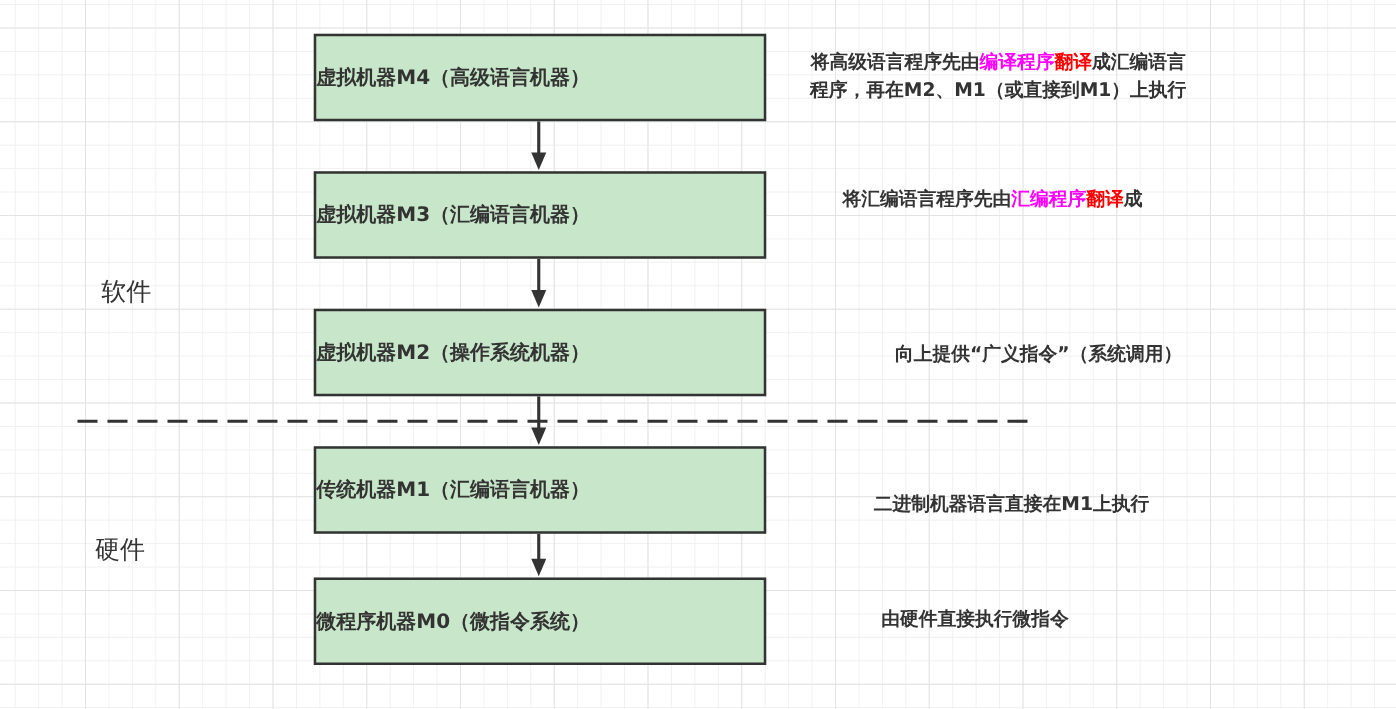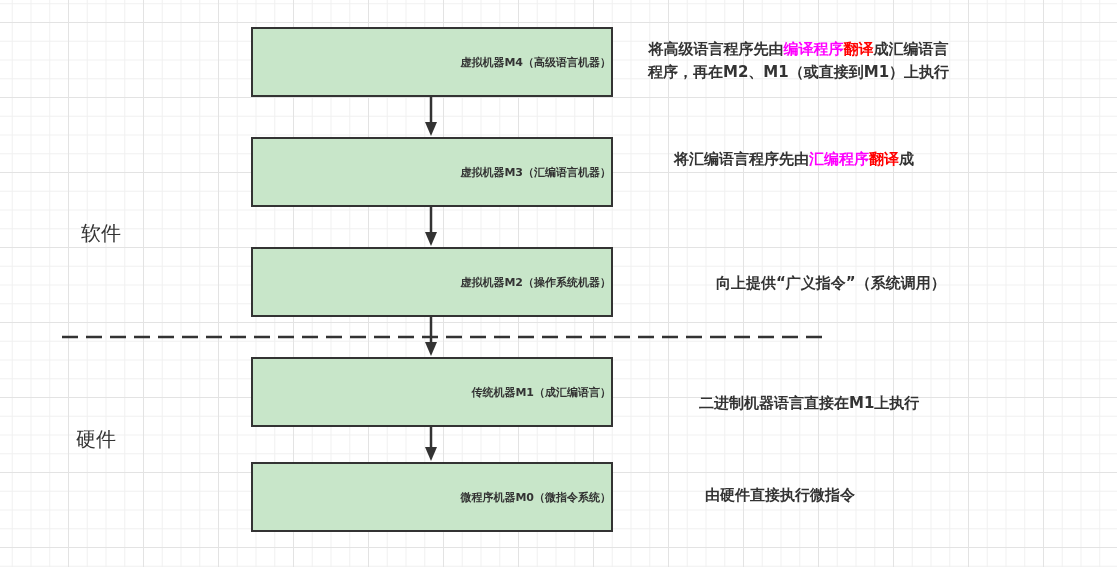--- a/index.html
+++ b/index.html
@@ -12,22 +12,22 @@
       linear-gradient(to bottom, #e3e3e3 1px, transparent 1px),
       linear-gradient(to right, #f0f0f0 1px, transparent 1px),
       linear-gradient(to bottom, #f0f0f0 1px, transparent 1px);
     background-size: 75px 75px, 75px 75px, 18.75px 18.75px, 18.75px 18.75px;
     background-position: 68px 22px, 68px 22px, 11.75px 3.25px, 11.75px 3.25px;
   }
   #diagram-svg { position:absolute; left:0; top:0; }
   .box {
     position:absolute; left:251px; width:358px; height:66px;
     background:#c8e6c9; border:2px solid #333333; box-sizing:content-box;
-    display:flex; align-items:center; justify-content:flex-end;
-    font-weight:bold; font-size:11px; color:#333333;
+    display:flex; align-items:center; justify-content:flex-start;
+    font-weight:bold; font-size:16px; color:#333333;
   }
   .note {
     position:absolute; font-weight:bold; font-size:15px; color:#333333;
     text-align:center; line-height:23px; white-space:nowrap;
   }
   .layer-label {
     position:absolute; font-weight:normal; font-size:20px; color:#333333;
   }
   .hl-magenta { color:#ff00ff; }
   .hl-red { color:#ff0000; }
@@ -63,21 +63,21 @@
 <div class="box" style="top:27px;">
     <span>虚拟机器M4（高级语言机器）</span>
   </div>
 <div class="box" style="top:137px;">
     <span>虚拟机器M3（汇编语言机器）</span>
   </div>
 <div class="box" style="top:247px;">
     <span>虚拟机器M2（操作系统机器）</span>
   </div>
 <div class="box" style="top:357px;">
-    <span>传统机器M1（成汇编语言）</span>
+    <span>传统机器M1（汇编语言机器）</span>
   </div>
 <div class="box" style="top:462px;">
     <span>微程序机器M0（微指令系统）</span>
   </div>
 
 <div class="layer-label" style="left:81px; top:220px;">软件</div>
 <div class="layer-label" style="left:76px; top:426px;">硬件</div>
 
 <div class="note" style="left:648px; top:38px;">
   <div><span>将高级语言程序先由</span><span class="hl-magenta">编译程序</span><span class="hl-red">翻译</span><span>成汇编语言</span></div>

